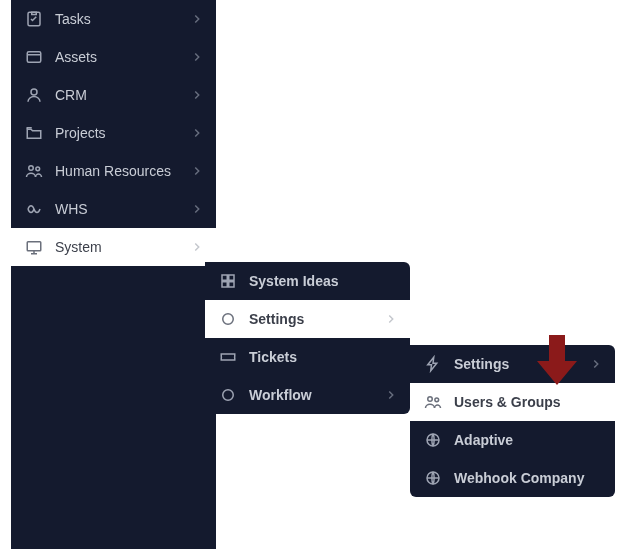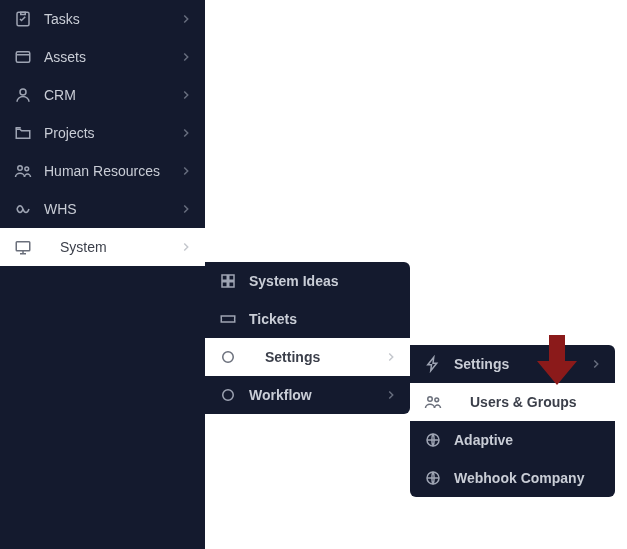--- a/index.html
+++ b/index.html
@@ -6,39 +6,38 @@
   body {
     font-family: -apple-system, 'Segoe UI', Arial, sans-serif;
     background: #fff;
     width: 627px;
     height: 549px;
     overflow: hidden;
     position: relative;
   }
   .sidebar {
     position: absolute;
-    left: 0; top: 0;
+    left: 11px; top: 0;
     width: 205px;
     height: 549px;
     background: #141a2e;
   }
   .menu-item {
     display: flex;
     align-items: center;
     height: 38px;
     padding: 0 12px 0 14px;
     color: #c9cdd6;
     font-size: 14px;
     cursor: pointer;
     position: relative;
   }
   .menu-item.selected {
     background: #ffffff;
     color: #3b3f4a;
-    gap: 16px;
   }
   .menu-item .icon {
     width: 18px;
     height: 18px;
     margin-right: 12px;
     flex-shrink: 0;
     display: flex;
     align-items: center;
     justify-content: center;
   }
@@ -196,41 +195,41 @@
       <svg width="18" height="18" viewBox="0 0 24 24" fill="none" stroke="#9ea4b3" stroke-width="2">
           <rect x="4" y="4" width="7" height="7"></rect>
           <rect x="13" y="4" width="7" height="7"></rect>
           <rect x="4" y="13" width="7" height="7"></rect>
           <rect x="13" y="13" width="7" height="7"></rect>
         </svg>
     </span>
     <span class="label">System Ideas</span>
   </div>
 
-  <div class="menu-item">
-    <span class="icon">
-      <svg width="18" height="18" viewBox="0 0 24 24" fill="none" stroke="#9ea4b3" stroke-width="2">
-          <path d="M3 8h18v3a2 2 0 000 2v3H3v-3a2 2 0 000-2z"></path>
-        </svg>
-    </span>
-    <span class="label">Tickets</span>
-  </div>
-
   <div class="menu-item selected">
     <span class="icon">
       <svg width="18" height="18" viewBox="0 0 24 24" fill="none" stroke="#6a6f7b" stroke-width="2">
           <circle cx="12" cy="12" r="7"></circle>
         </svg>
     </span>
     <span class="label">Settings</span>
     <span class="chev">
       <svg width="14" height="14" viewBox="0 0 24 24" fill="none" stroke="#8a8f9b" stroke-width="2.5">
           <path d="M9 6l6 6-6 6"></path>
         </svg>
     </span>
+  </div>
+
+  <div class="menu-item">
+    <span class="icon">
+      <svg width="18" height="18" viewBox="0 0 24 24" fill="none" stroke="#9ea4b3" stroke-width="2">
+          <path d="M3 8h18v3a2 2 0 000 2v3H3v-3a2 2 0 000-2z"></path>
+        </svg>
+    </span>
+    <span class="label">Tickets</span>
   </div>
 
   <div class="menu-item">
     <span class="icon">
       <svg width="18" height="18" viewBox="0 0 24 24" fill="none" stroke="#9ea4b3" stroke-width="2">
           <circle cx="12" cy="12" r="7"></circle>
         </svg>
     </span>
     <span class="label">Workflow</span>
     <span class="chev">

